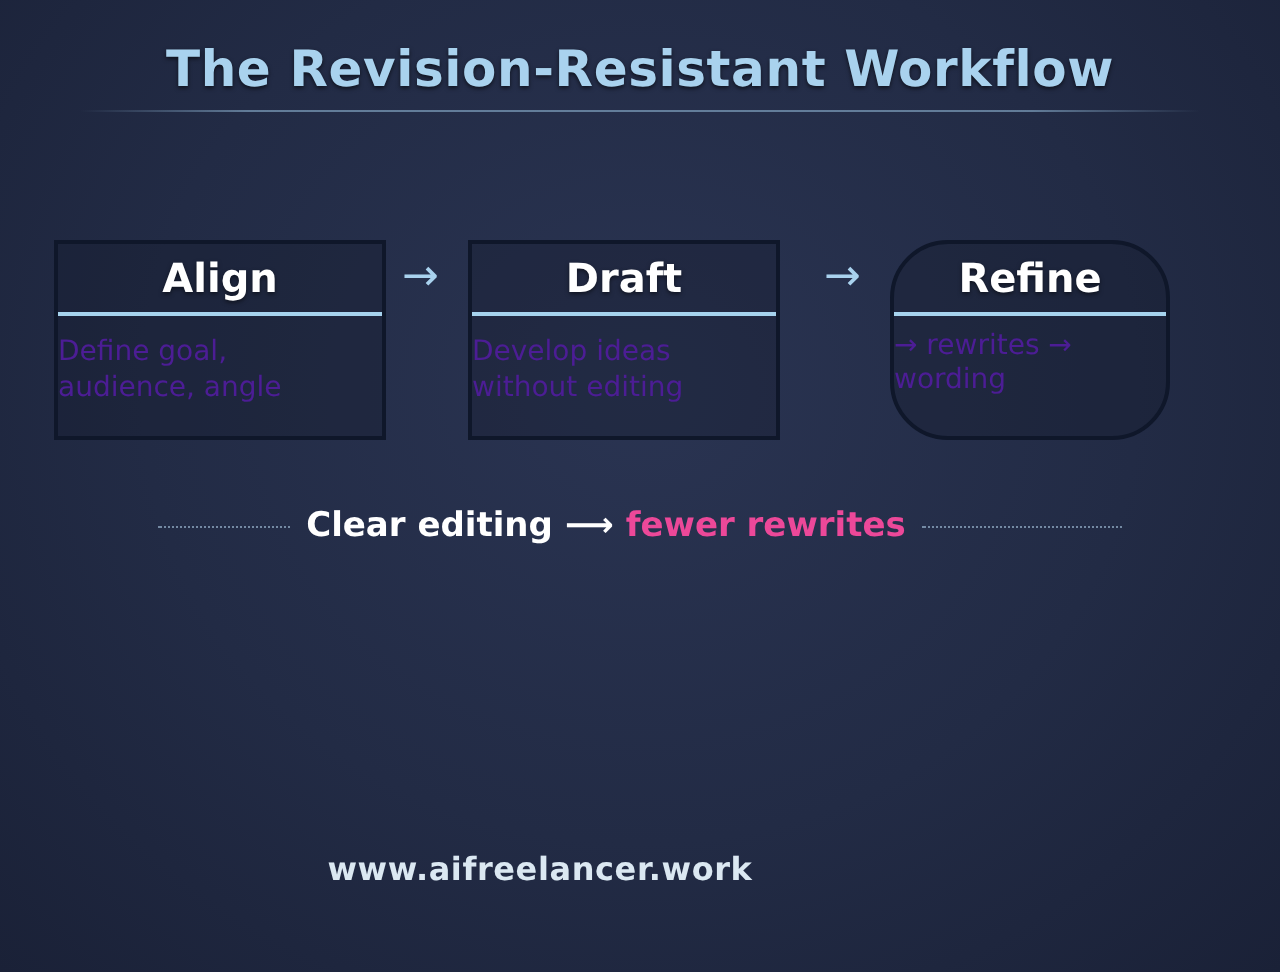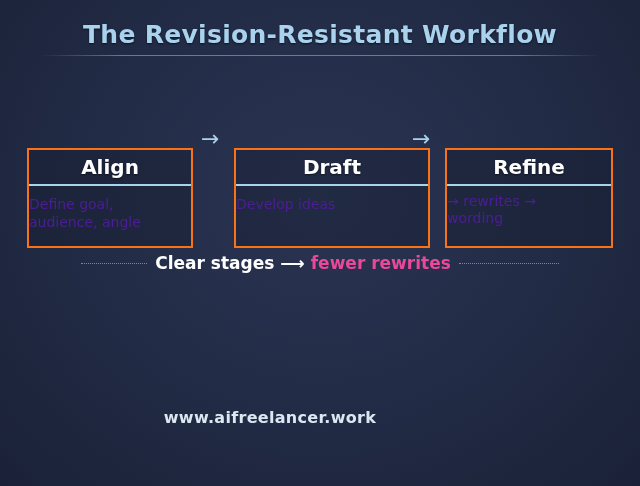--- a/index.html
+++ b/index.html
@@ -12,21 +12,21 @@
     position:absolute; left:0; width:640px; top:20px; text-align:center;
     font-size:25px; font-weight:bold; color:#a9d2ee; letter-spacing:0.3px;
     text-shadow: 0 1px 2px rgba(0,0,0,0.6);
   }
   .title-rule {
     position:absolute; left:40px; width:560px; top:55px; height:1px;
     background: linear-gradient(90deg, rgba(150,190,220,0) 0%, rgba(150,190,220,0.55) 15%, rgba(150,190,220,0.55) 85%, rgba(150,190,220,0) 100%);
   }
   .box {
     position:absolute; top:120px; height:100px; box-sizing:border-box;
-    border:2px solid #f97316; background: rgba(20,26,44,0.35); margin-top: 28px;
+    border:2px solid #0f172a; background: rgba(20,26,44,0.35);
   }
   .box-head {
     height:36px; border-bottom:2px solid #a6d3ee; box-sizing:border-box;
     display:flex; align-items:center; justify-content:center;
     color:#ffffff; font-weight:bold; font-size:20px;
     text-shadow: 0 1px 2px rgba(0,0,0,0.5);
   }
   .box-body {
     padding-top:9px; text-align:left; color:#4c1d95; font-size:14px; line-height:18px;
   }
@@ -36,58 +36,59 @@
   .tagline {
     position:absolute; top:253px; left:0; width:640px;
     display:flex; align-items:center; justify-content:center;
     font-size:17px; font-weight:bold;
   }
   .dots { flex:0 0 auto; width:66px; border-top:1px dotted rgba(170,200,225,0.6); margin:0 8px; }
   .tag-a { color:#ffffff; }
   .tag-arrow { color:#ffffff; margin:0 6px; }
   .tag-b { color:#ec4899; }
   .footer {
-    position:absolute; top:408px; left:0; width:540px; text-align:center;
+    position:absolute; top:425px; left:0; width:540px; text-align:center;
     color:#dbe8f2; font-size:16px; font-weight:bold; letter-spacing:0.3px;
   }
 </style>
 </head>
 <body>
 
 <div class="title">The Revision-Resistant Workflow</div>
 <div class="title-rule"></div>
 
 <div class="box" style="left:27px; width:166px;">
   <div class="box-head">Align</div>
   <div class="box-body">
     <div>Define goal,</div>
     <div>audience, angle</div>
   </div>
 </div>
 
 <div class="arrow" style="left:201px;">→</div>
 
-<div class="box" style="left:234px; width:196px;">
+<div class="box" style="left:234px; width:156px;">
   <div class="box-head">Draft</div>
   <div class="box-body">
     <div>Develop ideas</div>
+    <div>without editing</div>
   </div>
 </div>
 
 <div class="arrow" style="left:412px;">→</div>
 
-<div class="box" style="left:445px; width:168px;">
+<div class="box" style="left:445px; width:140px;border-radius:29px;">
   <div class="box-head">Refine</div>
   <div class="box-body" style="padding-top:7px; line-height:17px;">
     <div>→ rewrites →</div>
     <div>wording</div>
   </div>
 </div>
 
 <div class="tagline">
   <span class="dots"></span>
-  <span class="tag-a">Clear stages</span>
+  <span class="tag-a">Clear editing</span>
   <span class="tag-arrow">⟶</span>
   <span class="tag-b">fewer rewrites</span>
   <span class="dots" style="width:100px;"></span>
 </div>
 
 <div class="footer">www.aifreelancer.work</div>
 
 </body></html>

